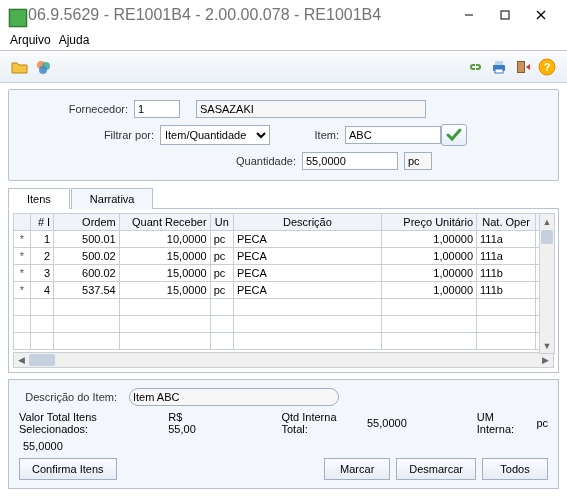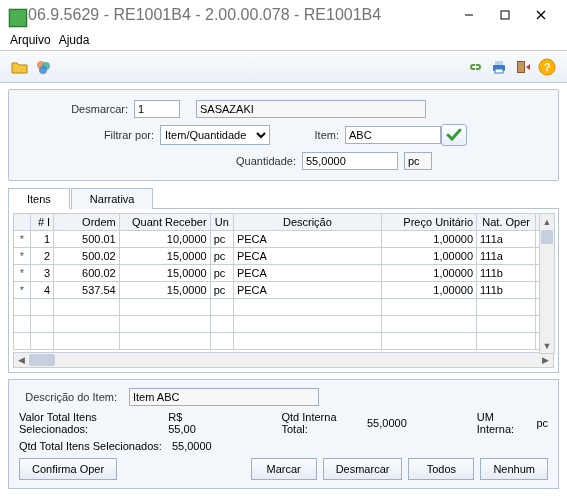--- a/index.html
+++ b/index.html
@@ -114,21 +114,21 @@
   <div class="tb-btn">
     <svg width="18" height="18">
         <circle cx="9" cy="9" r="8" fill="#ffb300" stroke="#e68a00"></circle>
         <text x="9" y="13" text-anchor="middle" font-size="11" font-weight="bold" fill="#fff">?</text>
       </svg>
   </div>
 </div>
 
 <div class="panel sup-panel">
   <div class="row">
-    <div class="lbl" style="width:113px">Desmarcar:</div>
+    <div class="lbl" style="width:113px">Fornecedor:</div>
     <input class="inp" style="width: 46px;" value="1">
     <div style="width:16px"></div>
     <input class="inp ro" style="width: 230px;" readonly="" value="SASAZAKI">
   </div>
   <div class="row" style="justify-content:center">
     <div style="display:flex;align-items:center">
       <div class="lbl" style="width:60px">Filtrar por:</div>
       <select class="select" style="width:110px">
         <option>Item/Quantidade</option>
       </select>
@@ -268,36 +268,34 @@
     <div class="track">
         <div class="thumb"></div>
       </div>
     <div class="right">▶</div>
   </div>
 </div>
 
 <div class="summary">
   <div class="srow">
     <span class="lbl" style="width:104px">Descrição do Item:</span>
-    <input class="inp ro" style="width: 190px;" readonly="" value="Item ABC">
+    <input class="inp ro" style="width: 210px; border-radius: 9px;" readonly="" value="Item ABC">
   </div>
   <div class="srow" style="justify-content:flex-start;gap:0">
     <span>Valor Total Itens Selecionados:</span>
     <span style="margin-left:4px">R$ 55,00</span>
     <span style="margin-left:70px">Qtd Interna Total:</span>
     <span style="margin-left:4px">55,0000</span>
     <span style="margin-left:70px">UM Interna:</span>
     <span style="margin-left:4px">pc</span>
   </div>
   <div class="srow">
-    <span>Qtd Total Itens Selecionados:</span>
     <span style="margin-left:4px">55,0000</span>
   </div>
   <div class="btn-row">
-    <button class="btn" style="min-width:90px">Confirma Oper</button>
+    <button class="btn" style="min-width:90px">Confirma Itens</button>
     <div class="btn-group">
       <button class="btn">Marcar</button>
       <button class="btn">Desmarcar</button>
       <button class="btn">Todos</button>
-      <button class="btn">Nenhum</button>
     </div>
   </div>
 </div>
 
 </body></html>

